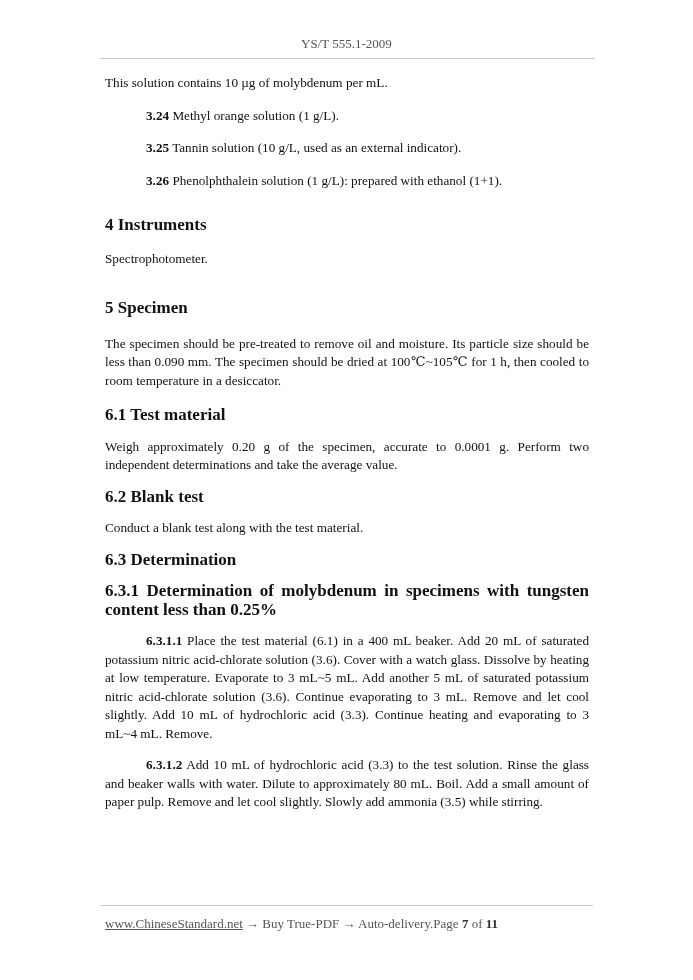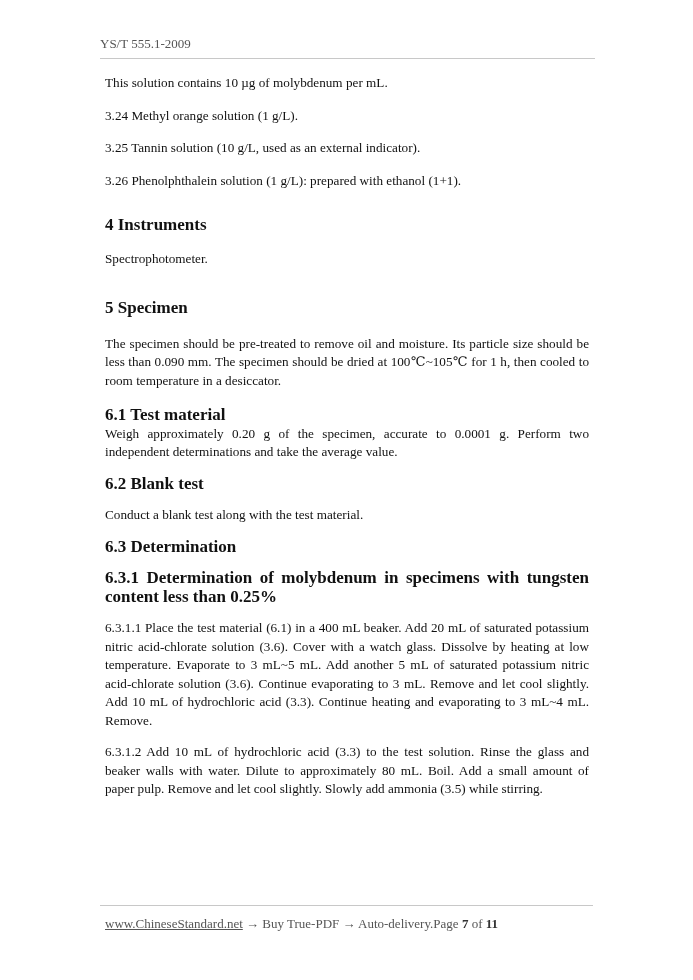--- a/index.html
+++ b/index.html
@@ -3,32 +3,32 @@
   <meta charset="utf-8">
   <style>
     html, body { margin: 0; padding: 0; background: #ffffff; }
     body {
       width: 693px; height: 980px; position: relative; overflow: hidden;
       font-family: "Liberation Serif", "DejaVu Serif", serif;
       color: #111111;
     }
     .page-header {
       position: absolute; left: 100px; top: 36px; width: 493px;
-      text-align: left; font-size: 13px; color: #555555;
+      text-align: center; font-size: 13px; color: #555555;
     }
     .header-rule {
       position: absolute; left: 100px; top: 58px; width: 495px; height: 1px;
       background: #c8c8c8;
     }
     .content {
       position: absolute; left: 105px; top: 74px; width: 484px;
       font-size: 13.2px; line-height: 18.5px;
     }
     .p { margin: 0; text-align: justify; }
-    .b { font-weight: normal; }
+    .b { font-weight: bold; margin-left: 41px; }
     .h1 { font-size: 17px; font-weight: bold; margin: 0; line-height: 22px; }
     .h2 { font-size: 17px; font-weight: bold; margin: 0; }
     .footer-rule {
       position: absolute; left: 100px; top: 905px; width: 493px; height: 1px;
       background: #c8c8c8;
     }
     .footer {
       position: absolute; left: 105px; top: 916px; width: 482px;
       font-size: 13px; color: #555555; display: flex; 
     }
@@ -51,21 +51,21 @@
   <p class="p" style="margin-top:14px"><span class="b">3.26</span><span> Phenolphthalein solution (1 g/L): prepared with ethanol (1+1).</span></p>
 
   <h1 class="h1" style="margin-top:24px">4 Instruments</h1>
   <p class="p" style="margin-top:14px">Spectrophotometer.</p>
 
   <h1 class="h1" style="margin-top:28px">5 Specimen</h1>
   <p class="p" style="margin-top:16px">The specimen should be pre-treated to remove oil and moisture. Its particle size should be less than 0.090 mm. The specimen should be dried at 100℃~105℃ for 1 h, then cooled to room temperature in a desiccator.</p>
 
 
   <h2 class="h2" style="margin-top:16px">6.1 Test material</h2>
-  <p class="p" style="margin-top:0">Weigh approximately 0.20 g of the specimen, accurate to 0.0001 g. Perform two independent determinations and take the average value.</p>
+  <p class="p" style="margin-top:13px">Weigh approximately 0.20 g of the specimen, accurate to 0.0001 g. Perform two independent determinations and take the average value.</p>
 
   <h2 class="h2" style="margin-top:13px">6.2 Blank test</h2>
   <p class="p" style="margin-top:13px">Conduct a blank test along with the test material.</p>
 
   <h2 class="h2" style="margin-top:13px">6.3 Determination</h2>
 
   <h2 class="h2" style="margin-top:13px; text-align:justify">6.3.1 Determination of molybdenum in specimens with tungsten content less than 0.25%</h2>
 
   <p class="p" style="margin-top:13px"><span class="b">6.3.1.1</span><span> Place the test material (6.1) in a 400 mL beaker. Add 20 mL of saturated potassium nitric acid-chlorate solution (3.6). Cover with a watch glass. Dissolve by heating at low temperature. Evaporate to 3 mL~5 mL. Add another 5 mL of saturated potassium nitric acid-chlorate solution (3.6). Continue evaporating to 3 mL. Remove and let cool slightly. Add 10 mL of hydrochloric acid (3.3). Continue heating and evaporating to 3 mL~4 mL. Remove.</span></p>
 

